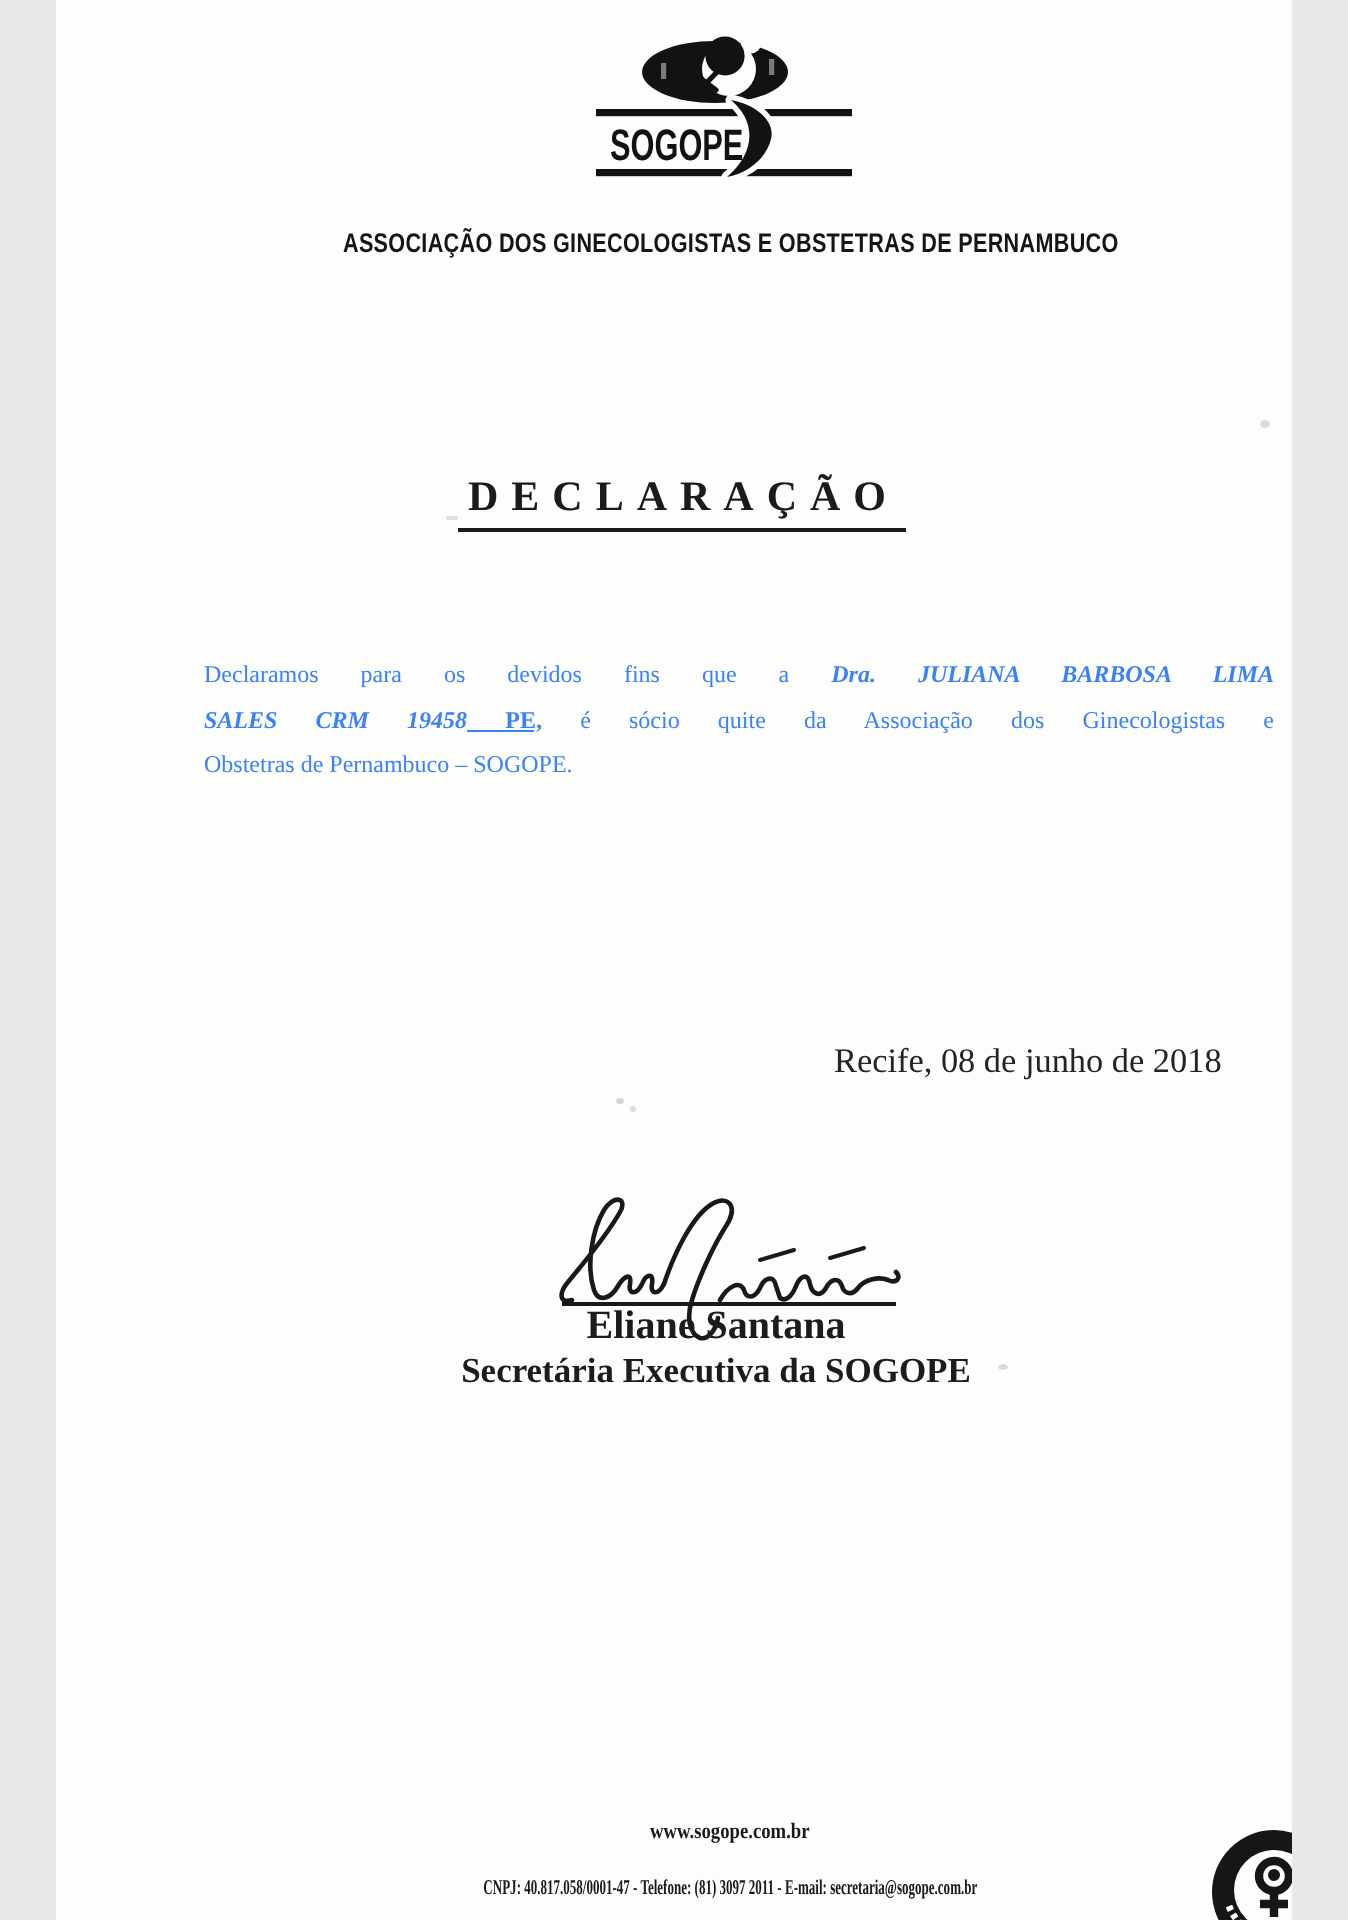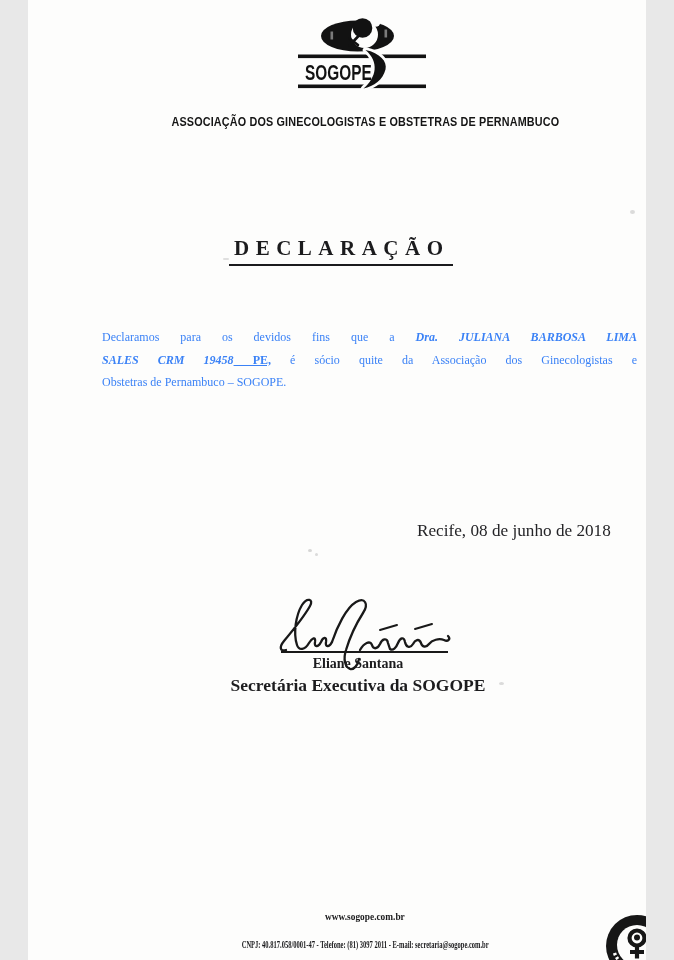--- a/index.html
+++ b/index.html
@@ -45,21 +45,21 @@
   .seg-b{font-weight:bold;font-style:normal;text-decoration:underline;}
   
   .date-line{
     position:absolute;left:389px;top:489px;
     font-size:17.2px;color:#242427;white-space:nowrap;margin-top:32px;
   }
   
   .signature-svg{position:absolute;left:248px;top:594px;width:180px;height:82px;}
   .sig-name{
     position:absolute;left:155px;top:653px;width:350px;
-    text-align:center;font-weight:bold;font-size:14px;line-height:21px;color:#1c1c1e;
+    text-align:center;font-weight:bold;font-size:20px;line-height:21px;color:#1c1c1e;
   }
   .sig-role{
     position:absolute;left:155px;top:675px;width:350px;
     text-align:center;font-weight:bold;font-size:17.5px;line-height:21px;color:#1c1c1e;
     white-space:nowrap;
   }
   
   .footer-line{
     position:absolute;left:0;width:674px;text-align:center;
     font-family:Liberation Serif, serif;font-weight:bold;

